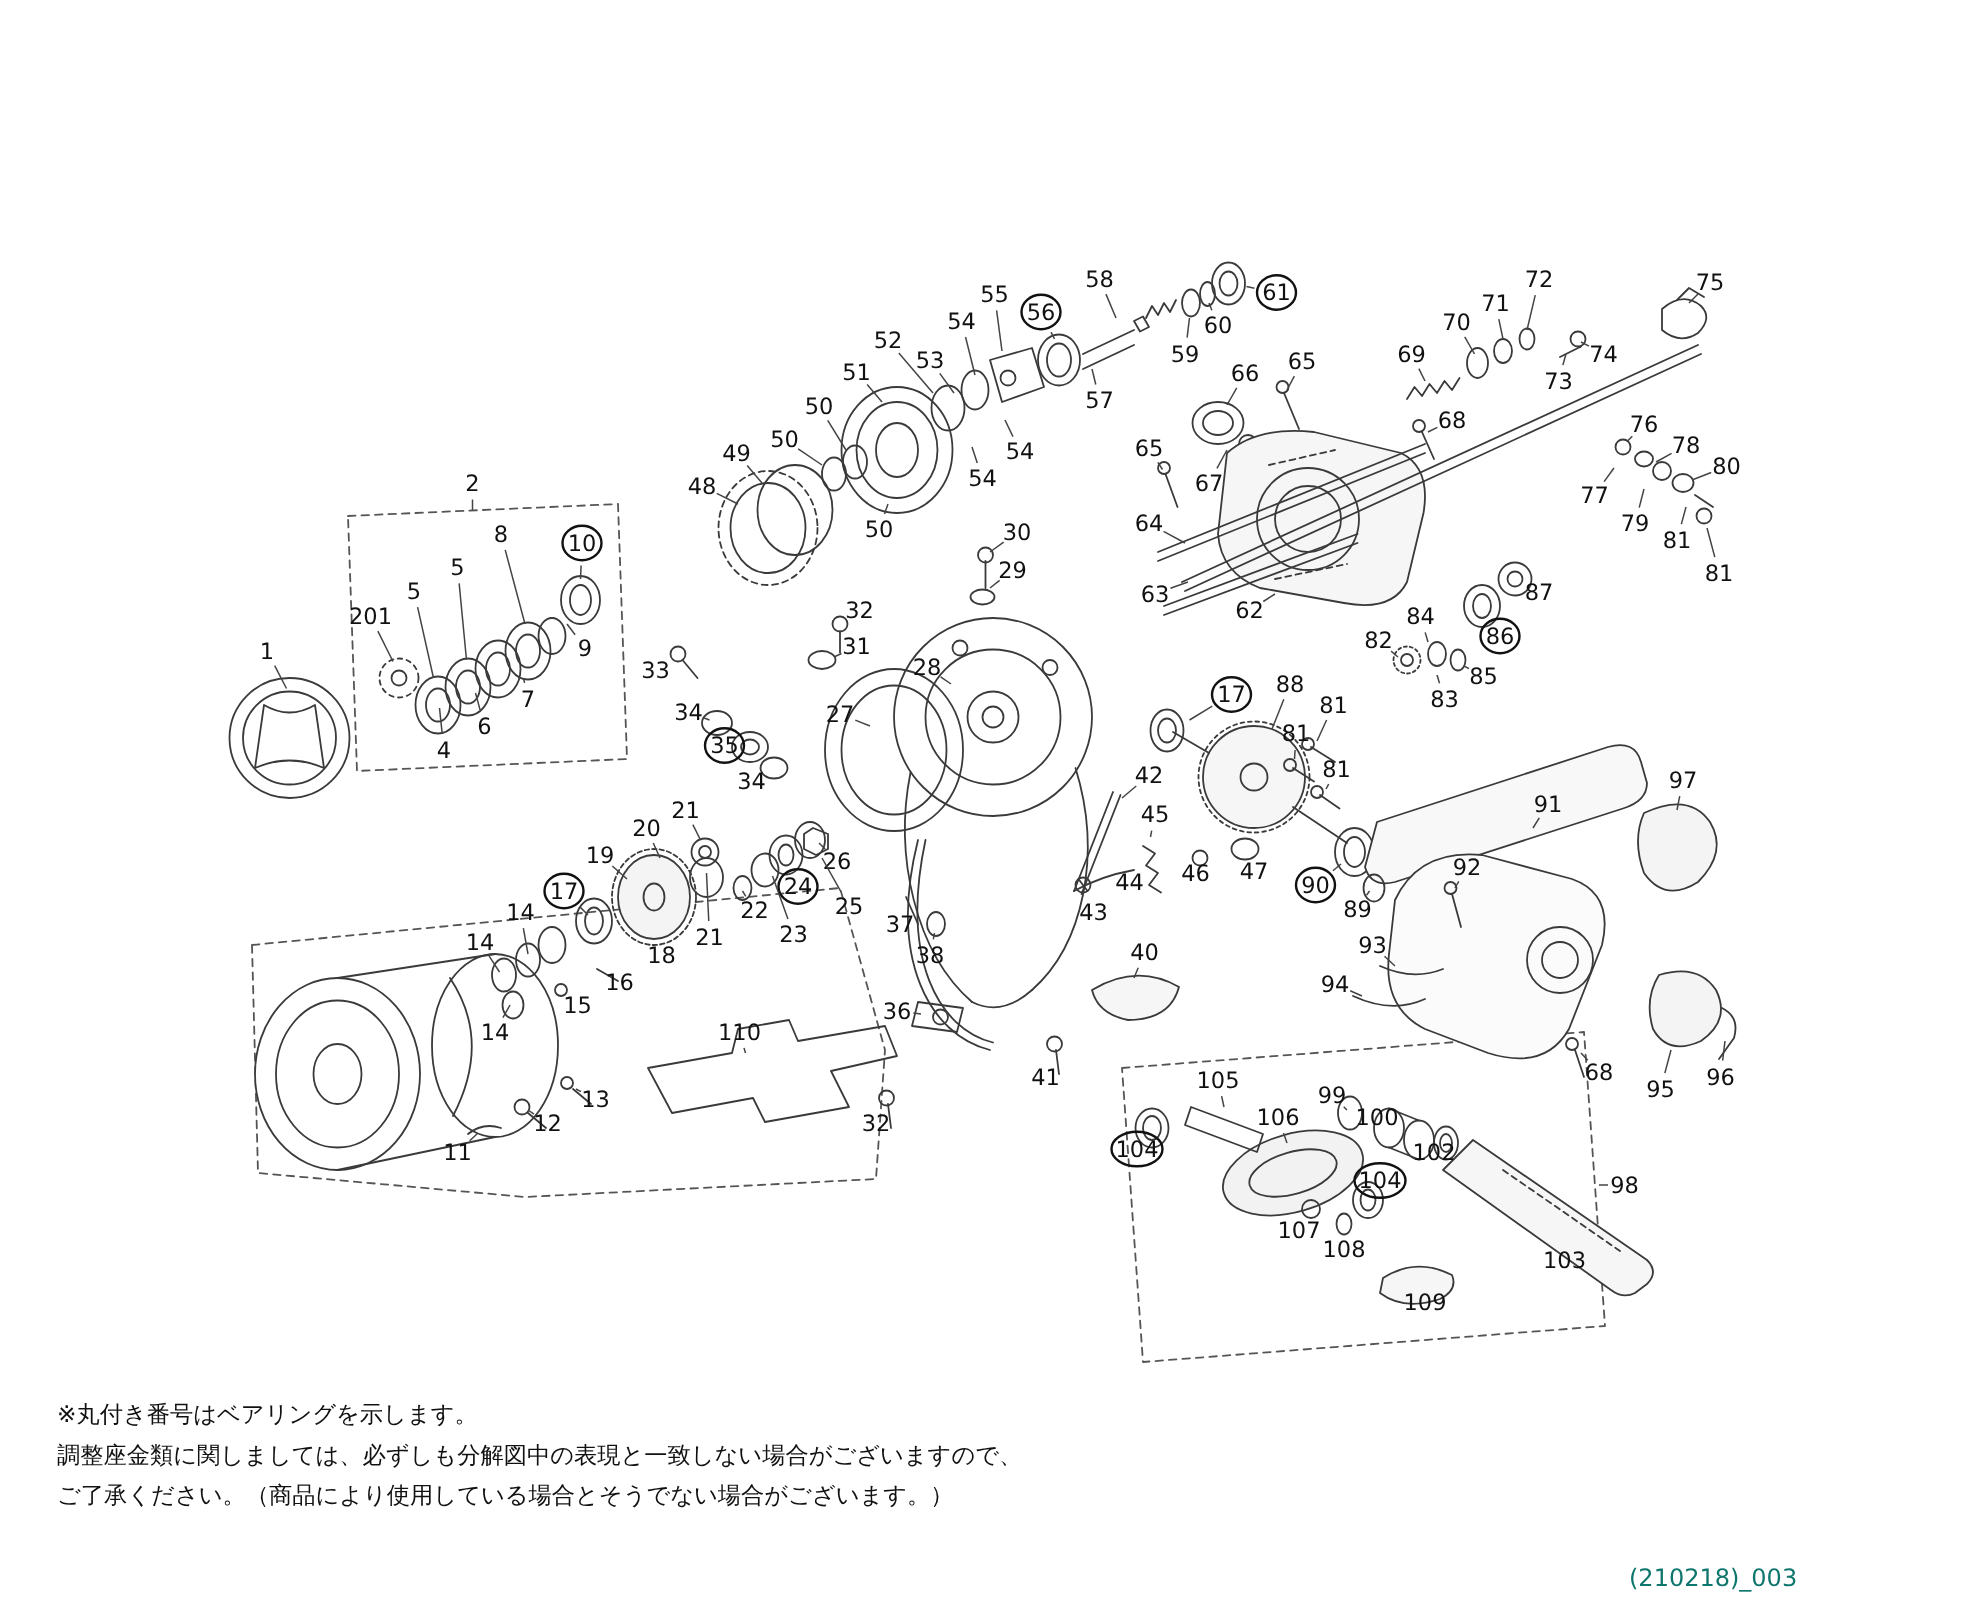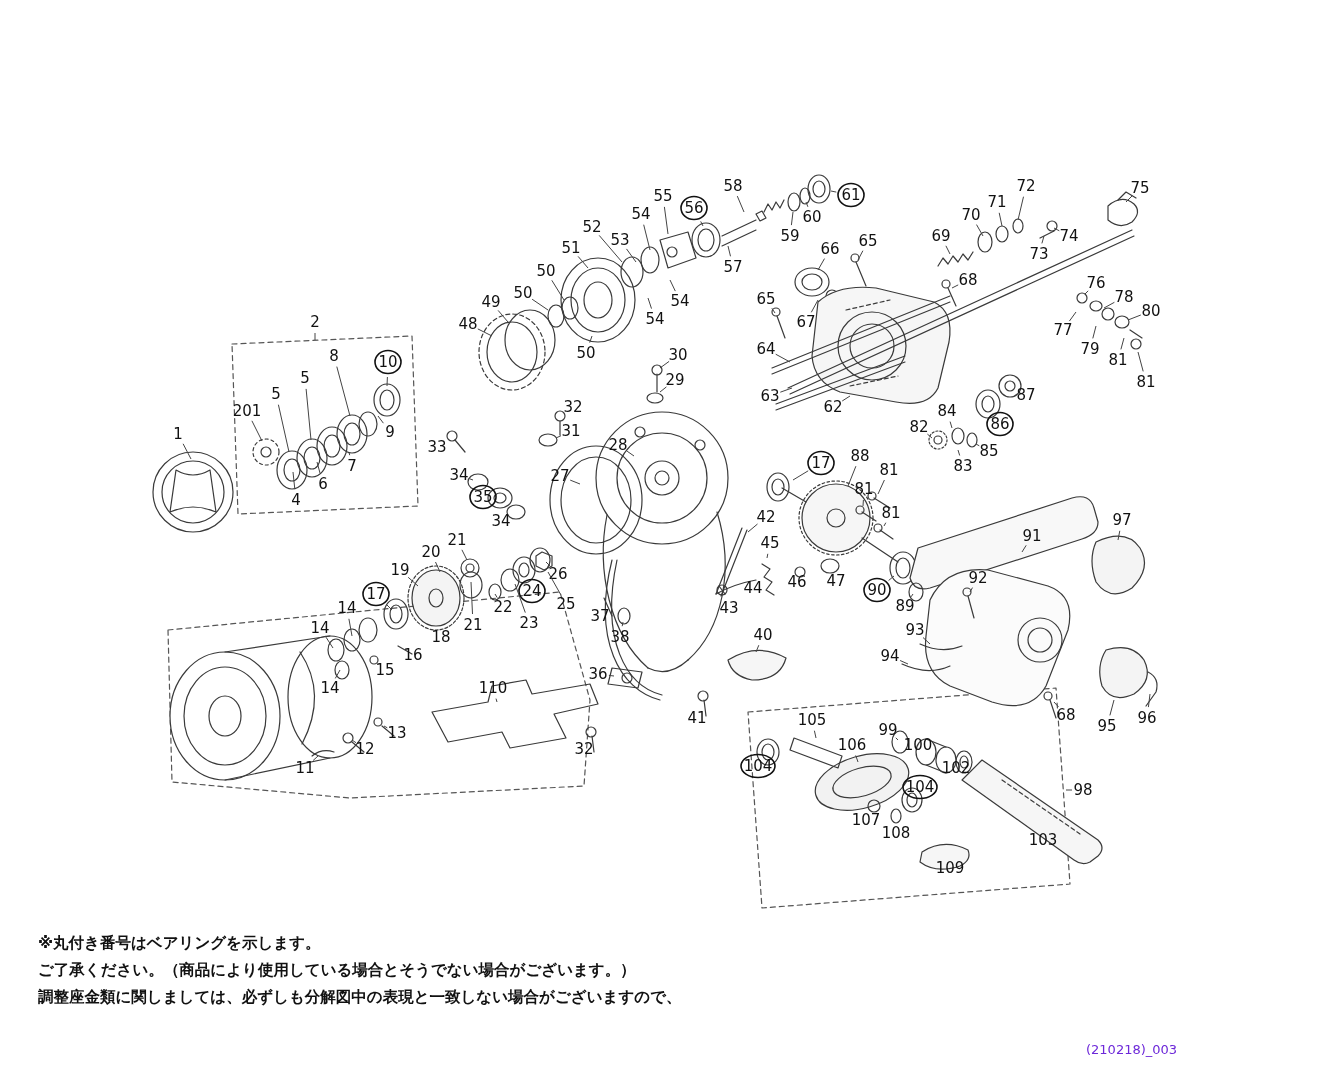--- a/index.html
+++ b/index.html
@@ -2,22 +2,22 @@
 <html><head>
 <meta charset="utf-8">
 <style>
   html,body{margin:0;padding:0;background:#ffffff;}
   .canvas{position:relative;width:1320px;height:1070px;background:#ffffff;overflow:hidden;
           font-family:"DejaVu Sans","Liberation Sans",sans-serif;}
   svg{position:absolute;left:0;top:0;}
   #labels-layer text{font:500 15px "DejaVu Sans",sans-serif;fill:#111;}
   .notes{position:absolute;left:38px;top:930px;width:760px;color:#111;
          font-size:15.5px;line-height:27px;}
-  .notes p{margin:0;font-weight:bold;}
-  .doc-code{position:absolute;left:1086px;top:1042px;color:#6d28d9;font-size:13px;}
+  .notes p{margin:0;}
+  .doc-code{position:absolute;left:1086px;top:1042px;color:#0f766e;font-size:16px;}
 </style>
 </head>
 <body>
 
 <div class="canvas">
 
   <svg id="diagram-svg" width="1320" height="1070" viewBox="0 0 1320 1070">
     <g stroke="#3a3a3a" stroke-width="1.2" fill="none" stroke-linecap="round" stroke-linejoin="round">
 
       <g stroke="#555" stroke-dasharray="5 4">
@@ -499,18 +499,18 @@
         <text x="896" y="838" text-anchor="middle">108</text>
         <ellipse cx="920" cy="787" rx="17" ry="11.5" fill="none" stroke="#111" stroke-width="1.6"></ellipse>
         <text x="920" y="792" text-anchor="middle">104</text>
         <text x="1043" y="845" text-anchor="middle">103</text>
         <text x="950" y="873" text-anchor="middle">109</text>
       </g>
   </svg>
 
   <div class="notes">
     <p>※丸付き番号はベアリングを示します。</p>
+    <p>調整座金類に関しましては、必ずしも分解図中の表現と一致しない場合がございますので、</p>
     <p>ご了承ください。（商品により使用している場合とそうでない場合がございます。）</p>
-    <p>調整座金類に関しましては、必ずしも分解図中の表現と一致しない場合がございますので、</p>
   </div>
 
   <div class="doc-code">(210218)_003</div>
 </div>
 
 </body></html>

